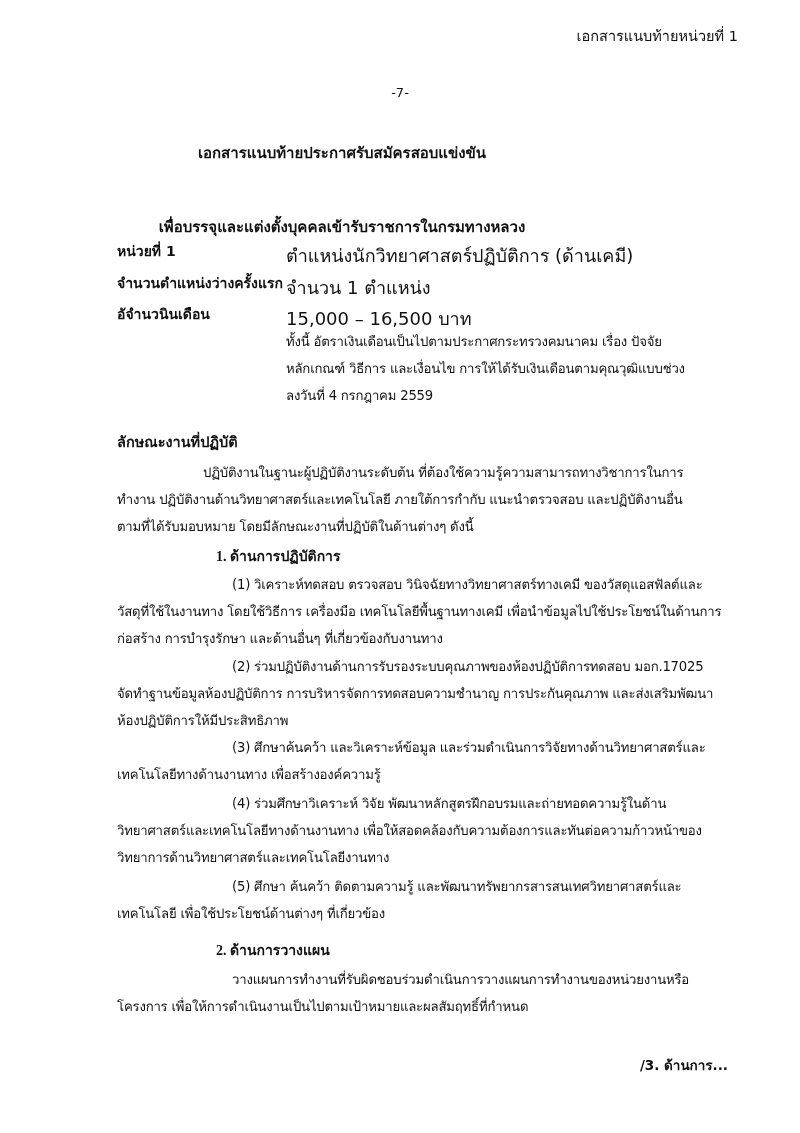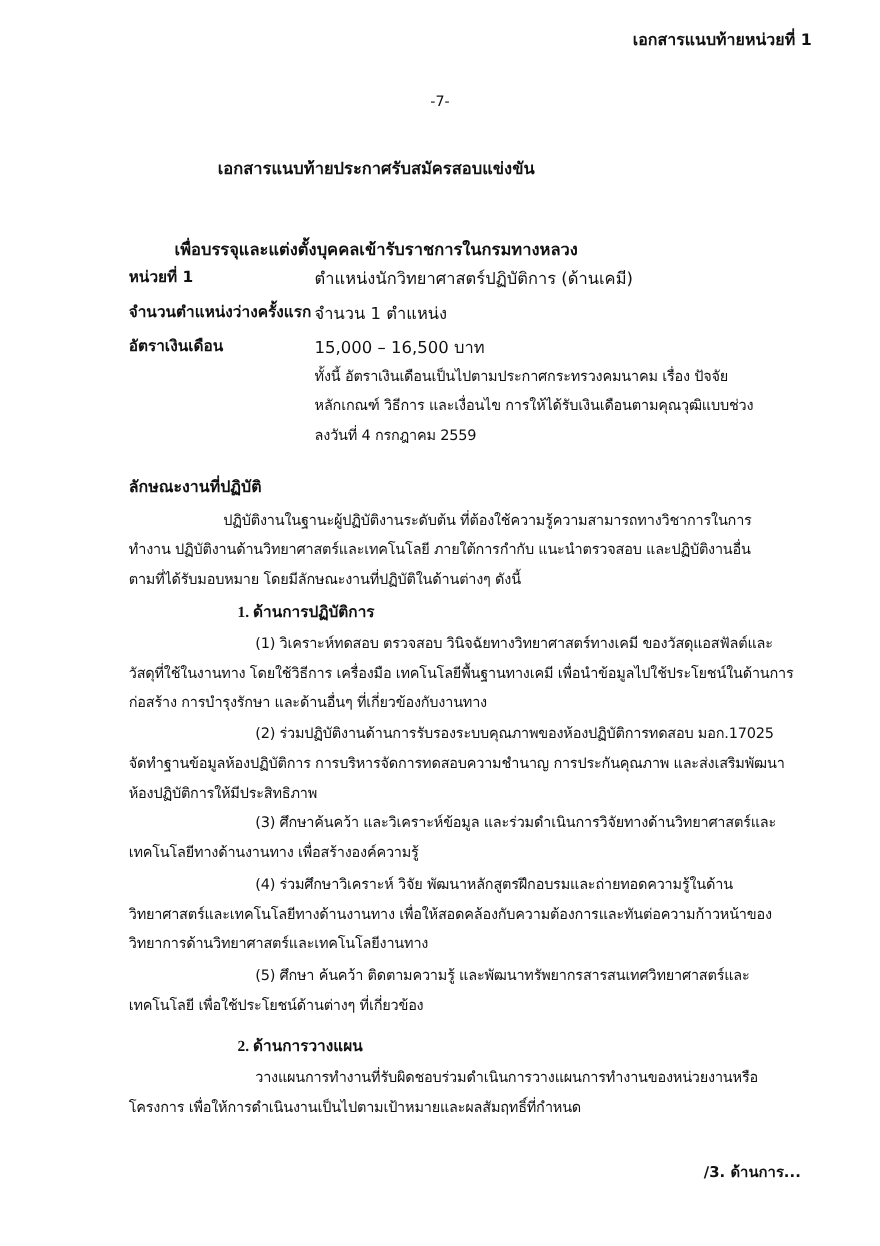--- a/index.html
+++ b/index.html
@@ -3,28 +3,28 @@
 <meta charset="utf-8">
 <style>
   html, body { margin: 0; padding: 0; background: #ffffff; }
   body {
     width: 800px; height: 1133px; position: relative; overflow: hidden;
     font-family: "DejaVu Sans", "Liberation Sans", sans-serif;
     color: #111111;
   }
   .page { position: absolute; left: 0; top: 0; width: 800px; height: 1133px; background: #ffffff; }
   .abs { position: absolute; white-space: nowrap; }
-  .hdr-right { right: 62px; top: 24px; font-size: 14.5px; font-weight: bold; }
+  .hdr-right { right: 62px; top: 24px; font-size: 14.5px; font-weight: normal; }
   .pnum { left: 0; width: 800px; text-align: center; top: 85px; font-size: 13px; }
   .title { left: 0; width: 684px; text-align: center; font-size: 15px; font-weight: bold; }
   .t1 { top: 141px; }
   .t2 { top: 171px; margin-top: 44px; }
   .t3 { top: 201px; }
   .lbl { left: 117px; font-size: 14px; font-weight: bold; }
-  .val { left: 286px; font-size: 15px; }
+  .val { left: 286px; font-size: 18px; }
   .body-line { font-size: 13.2px; letter-spacing: -0.2px; }
   .sec-title { left: 117px; top: 430px; font-size: 14.5px; font-weight: bold; }
   .sub-title { font-size: 14px; font-weight: bold; font-family: Liberation Serif, serif; }
   .footer { right: 72px; top: 1054px; font-size: 13.5px; font-weight: bold; }
 </style>
 </head>
 <body>
 
 <div class="page">
 
@@ -33,21 +33,21 @@
 
   <div class="abs title t1">เอกสารแนบท้ายประกาศรับสมัครสอบแข่งขัน</div>
   <div class="abs title t2">เพื่อบรรจุและแต่งตั้งบุคคลเข้ารับราชการในกรมทางหลวง</div>
 
   <div class="abs lbl" style="top:240px">หน่วยที่ 1</div>
   <div class="abs val" style="top:241px">ตำแหน่งนักวิทยาศาสตร์ปฏิบัติการ (ด้านเคมี)</div>
 
   <div class="abs lbl" style="top:272px">จำนวนตำแหน่งว่างครั้งแรก</div>
   <div class="abs val" style="top:273px">จำนวน  1  ตำแหน่ง</div>
 
-  <div class="abs lbl" style="top:303px">อัตราเงินเดือน</div>
+  <div class="abs lbl" style="top:303px">อัจำนวนินเดือน</div>
   <div class="abs val" style="top:304px">15,000 – 16,500 บาท</div>
   <div class="abs val body-line" style="top:331px">ทั้งนี้ อัตราเงินเดือนเป็นไปตามประกาศกระทรวงคมนาคม  เรื่อง ปัจจัย</div>
   <div class="abs val body-line" style="top:358px">หลักเกณฑ์ วิธีการ และเงื่อนไข การให้ได้รับเงินเดือนตามคุณวุฒิแบบช่วง</div>
   <div class="abs val body-line" style="top:385px">ลงวันที่ 4 กรกฎาคม 2559</div>
 
   <div class="abs sec-title">ลักษณะงานที่ปฏิบัติ</div>
 
   <div class="abs body-line" style="left:203px; top:462px">ปฏิบัติงานในฐานะผู้ปฏิบัติงานระดับต้น ที่ต้องใช้ความรู้ความสามารถทางวิชาการในการ</div>
   <div class="abs body-line" style="left:117px; top:489px">ทำงาน ปฏิบัติงานด้านวิทยาศาสตร์และเทคโนโลยี ภายใต้การกำกับ แนะนำตรวจสอบ และปฏิบัติงานอื่น</div>
   <div class="abs body-line" style="left:117px; top:516px">ตามที่ได้รับมอบหมาย โดยมีลักษณะงานที่ปฏิบัติในด้านต่างๆ  ดังนี้</div>

